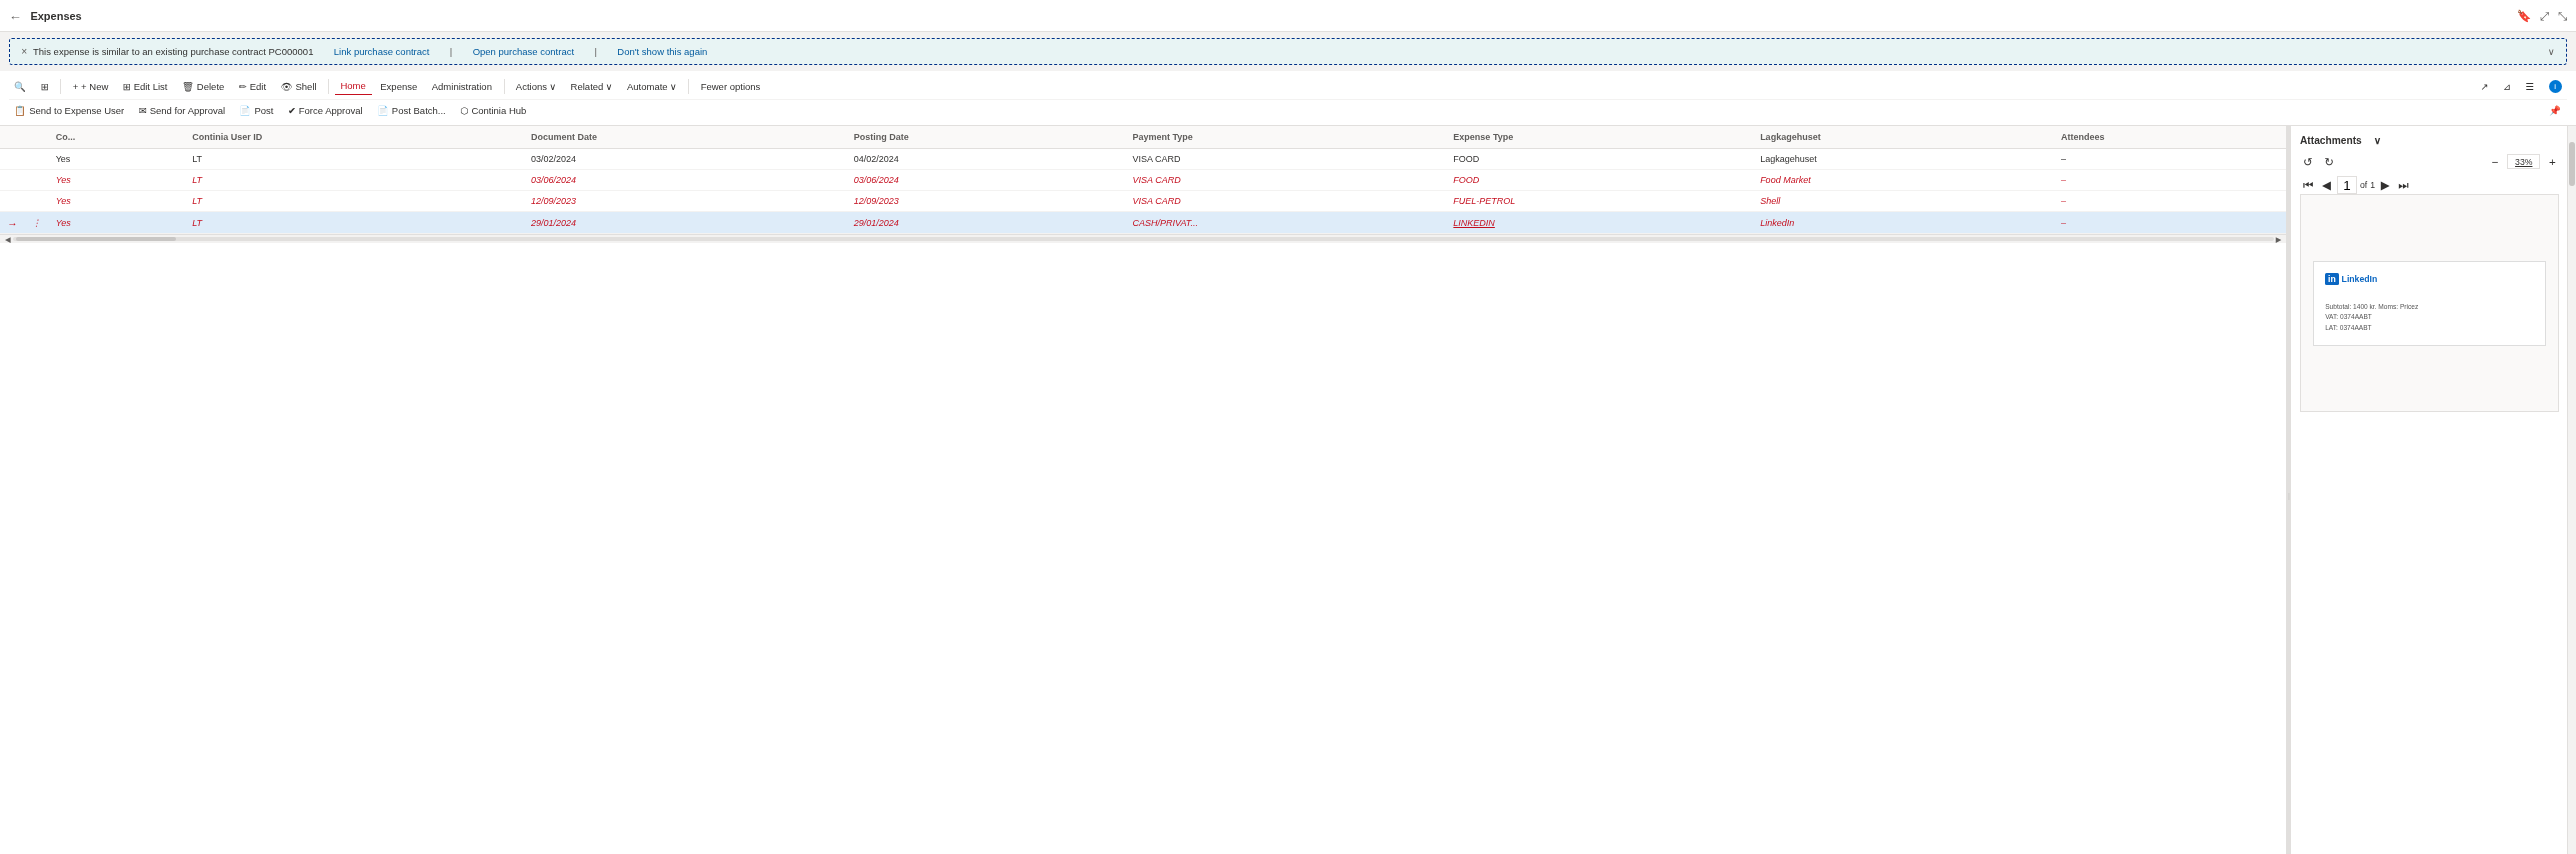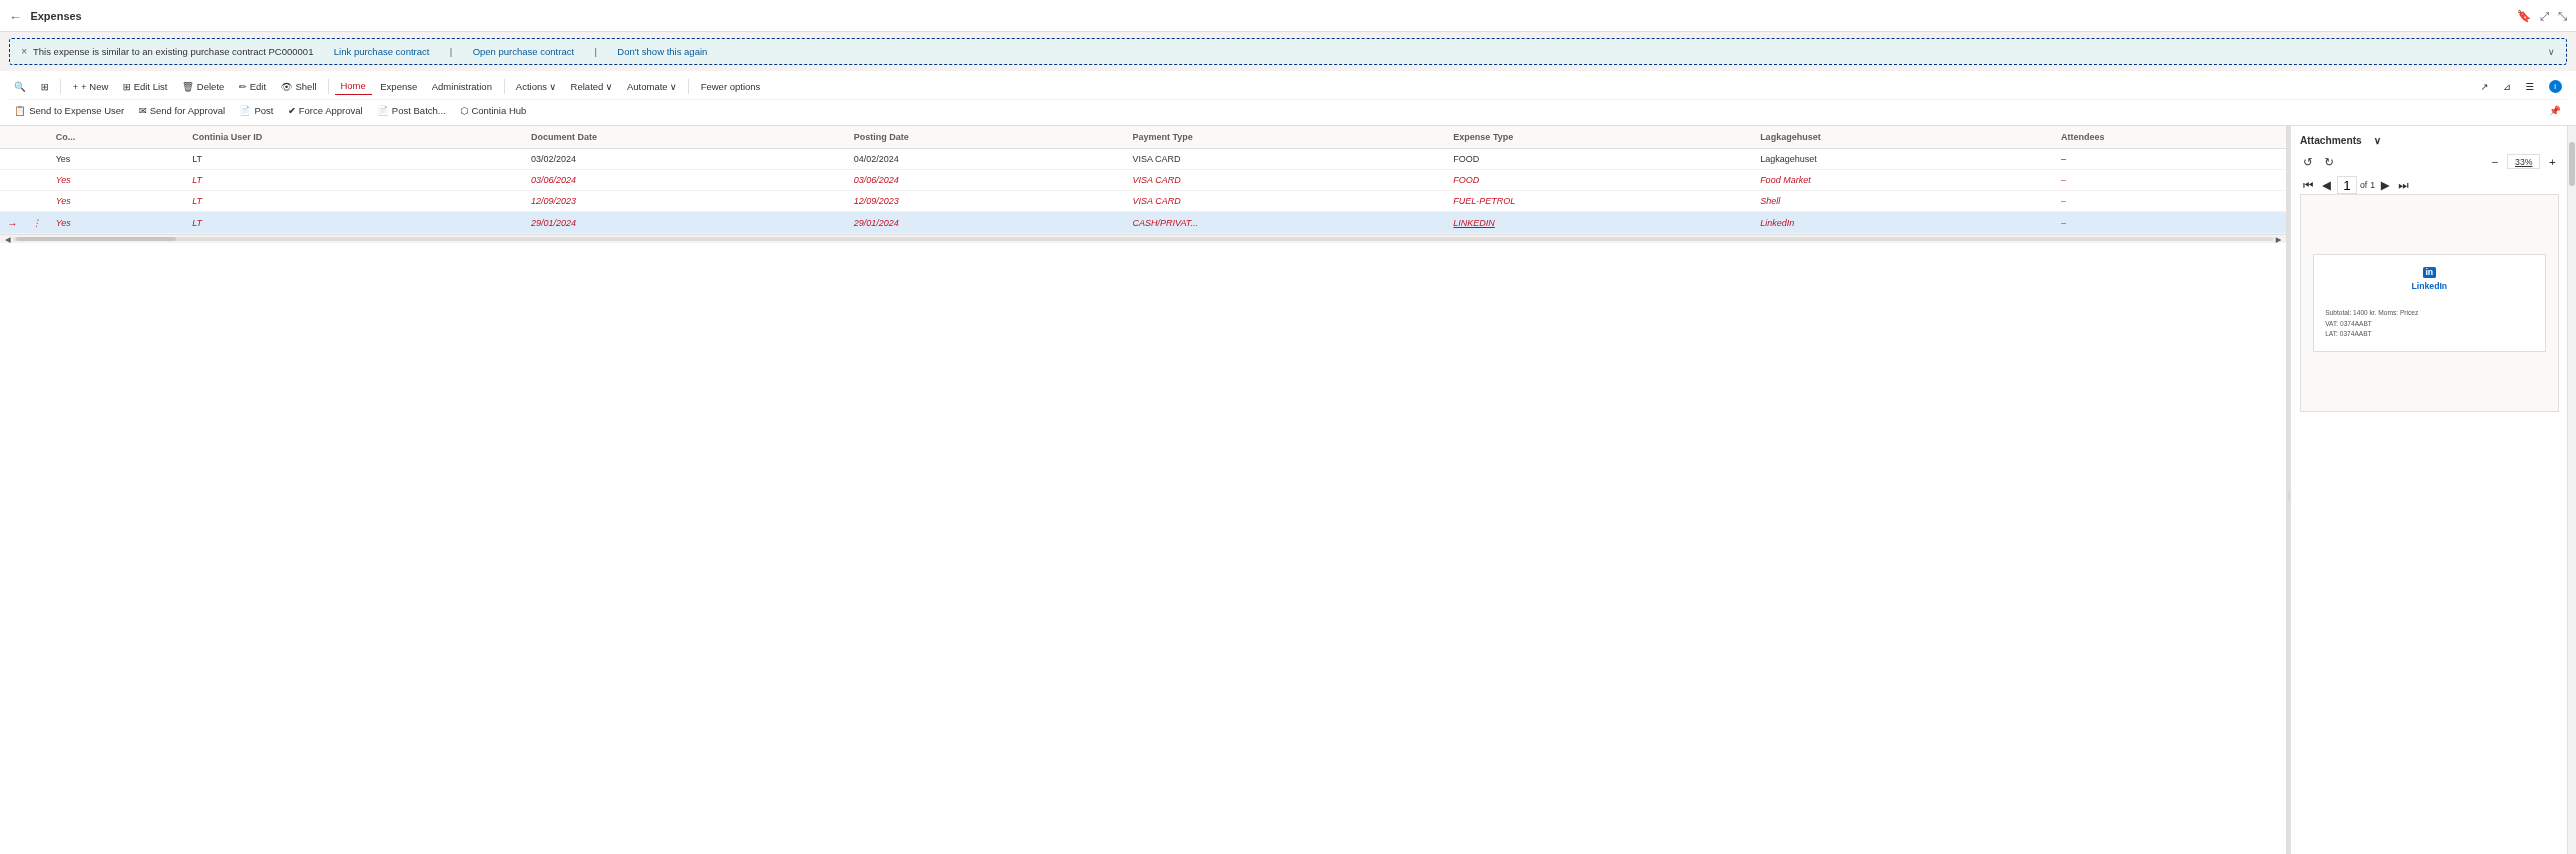--- a/index.html
+++ b/index.html
@@ -98,21 +98,21 @@
     }
     .page-input { width: 20.4px; text-align: center; border: 0.7px solid #e1dfdd; padding: 0.7px 1.5px; }
 
     .attachment-preview {
       border: 0.7px solid #e1dfdd; background: #faf9f8; min-height: 218px;
       display: flex; align-items: center; justify-content: center; padding: 11.6px;
     }
     .linkedin-receipt {
       background: #fff; border: 0.7px solid #ddd; padding: 11.6px; width: 100%; font-size: 7.3px;
     }
-    .linkedin-logo { display: flex; align-items: center; gap: 2.9px; margin-bottom: 17px; flex-direction: column; }
+    .linkedin-logo { display: flex; align-items: center; gap: 2.9px; margin-bottom: 17px; }
     .li-box { background: #0a66c2; color: #fff; font-weight: 800; font-size: 8.7px; padding: 0.7px 2.9px; border-radius: 1.5px; }
     .receipt-lines { font-size: 6.6px; color: #555; line-height: 1.6; }
 
     .vert-scroll {
       width: 8.7px; background: #f3f2f1; display: flex; flex-direction: column; align-items: center;
       border-left: 0.7px solid #e1dfdd; padding: 1.5px 0;
     }
     .vert-scroll-thumb { width: 5.8px; height: 44px; background: #c8c6c4; border-radius: 2.9px; margin: 14.6px auto; }
 
     .panel-divider {

